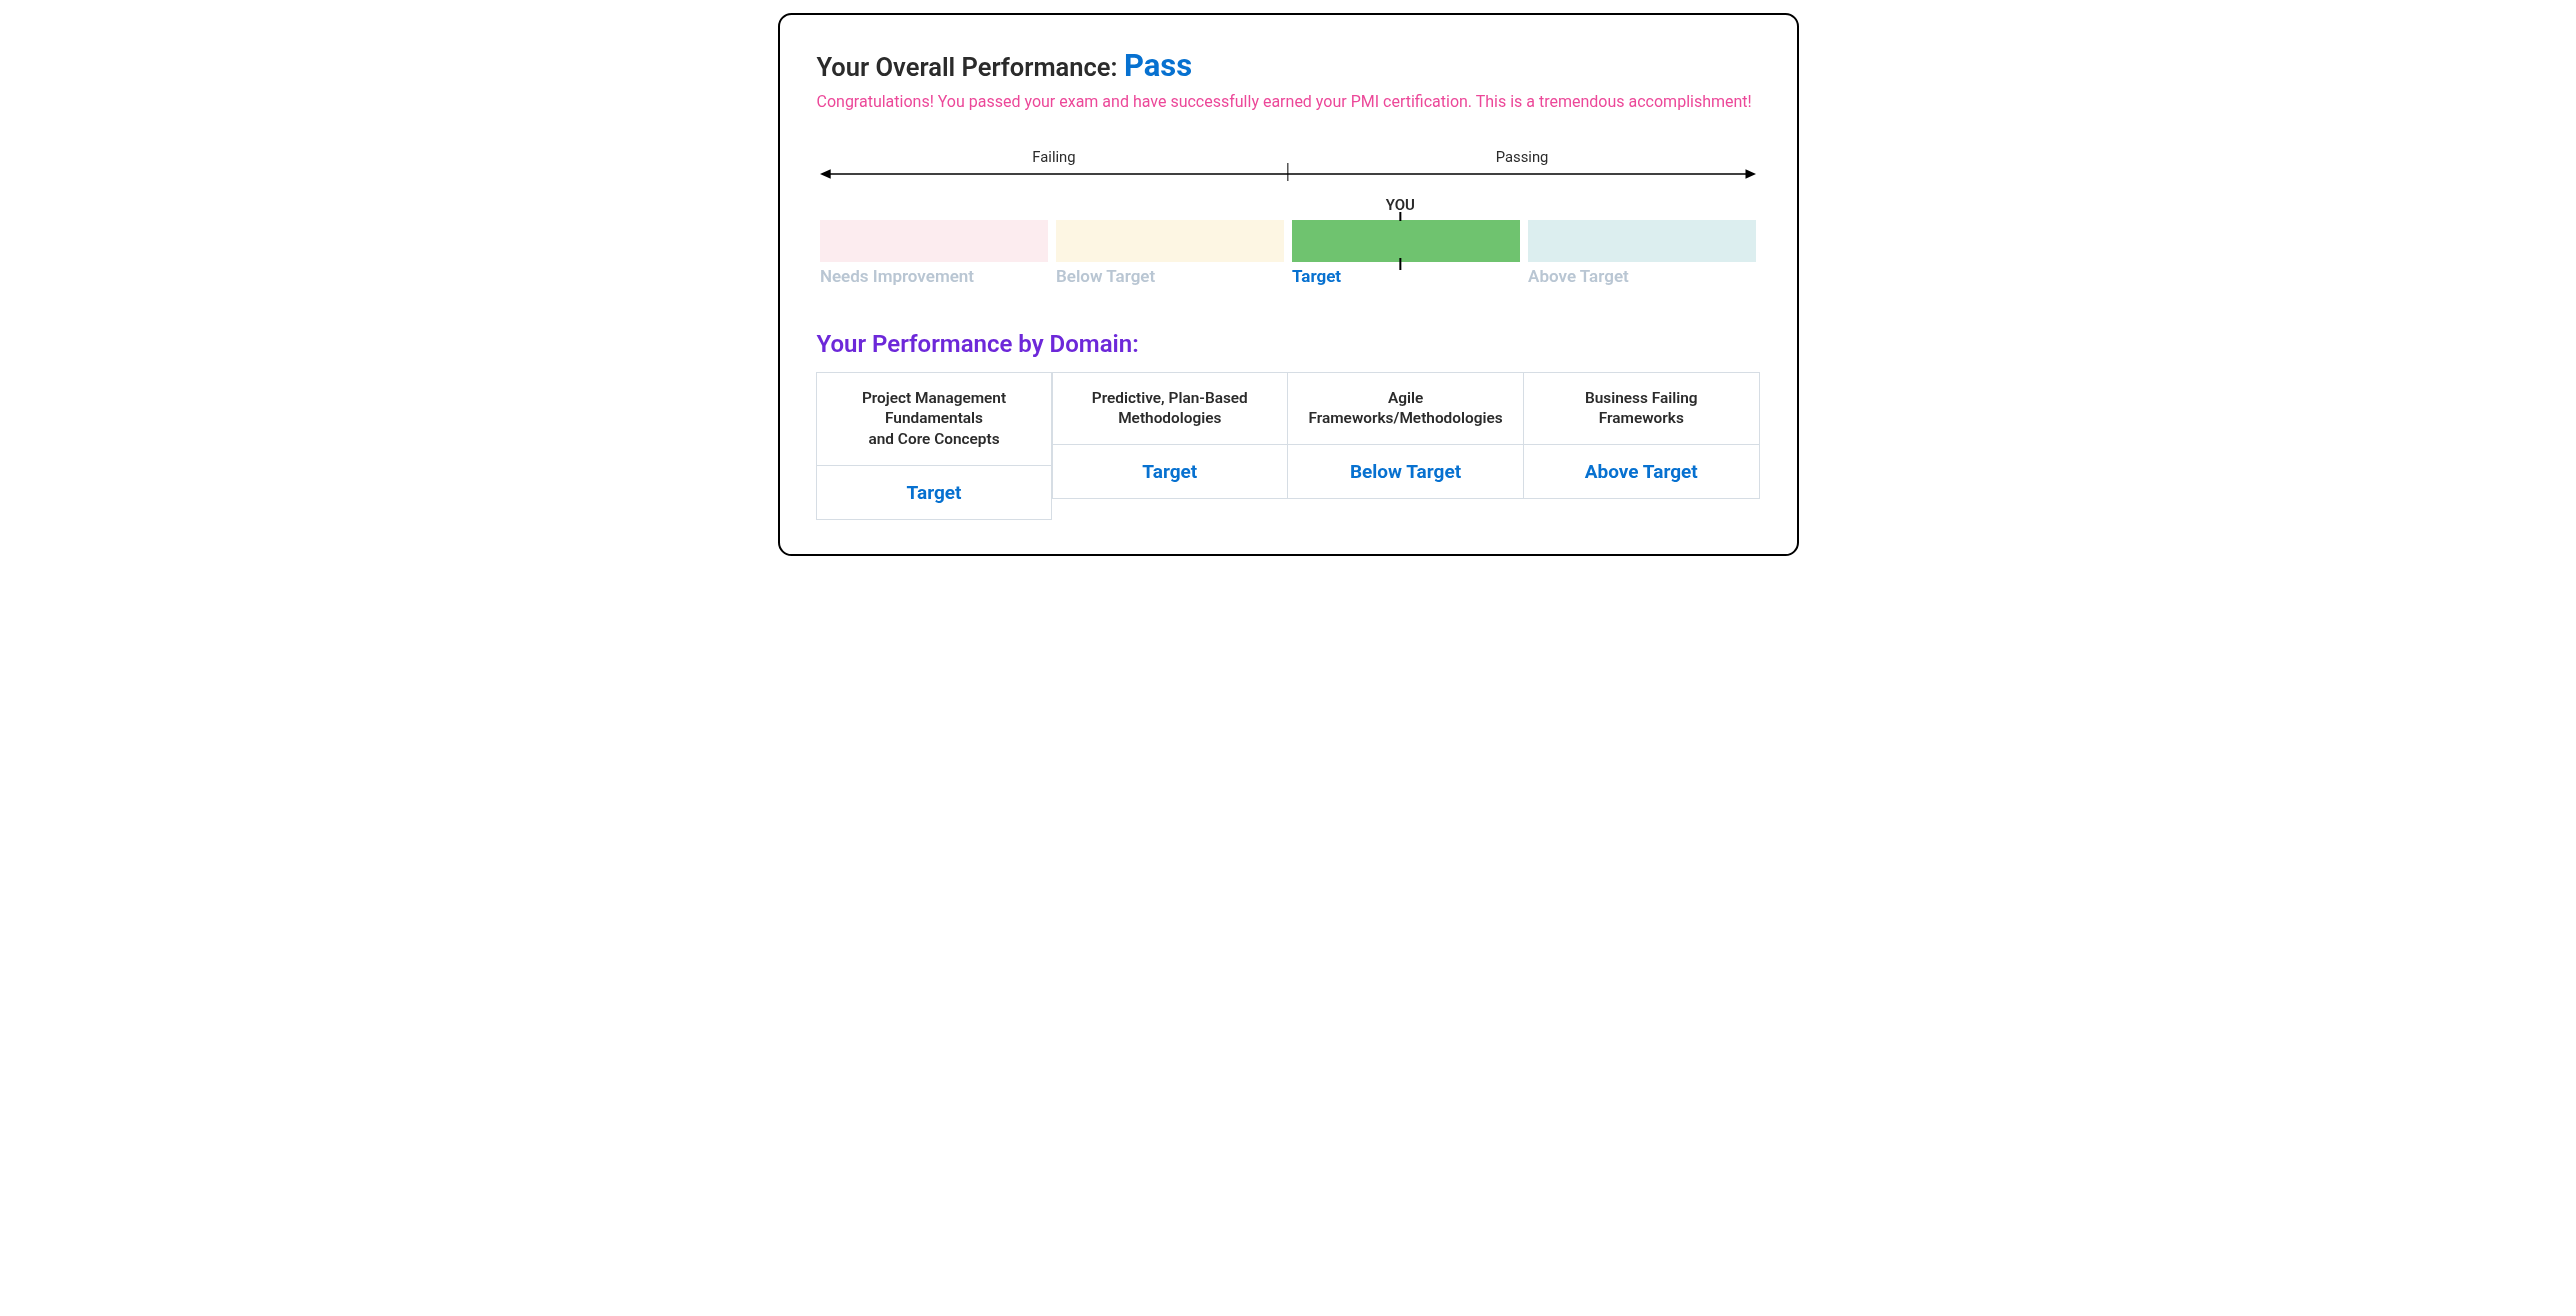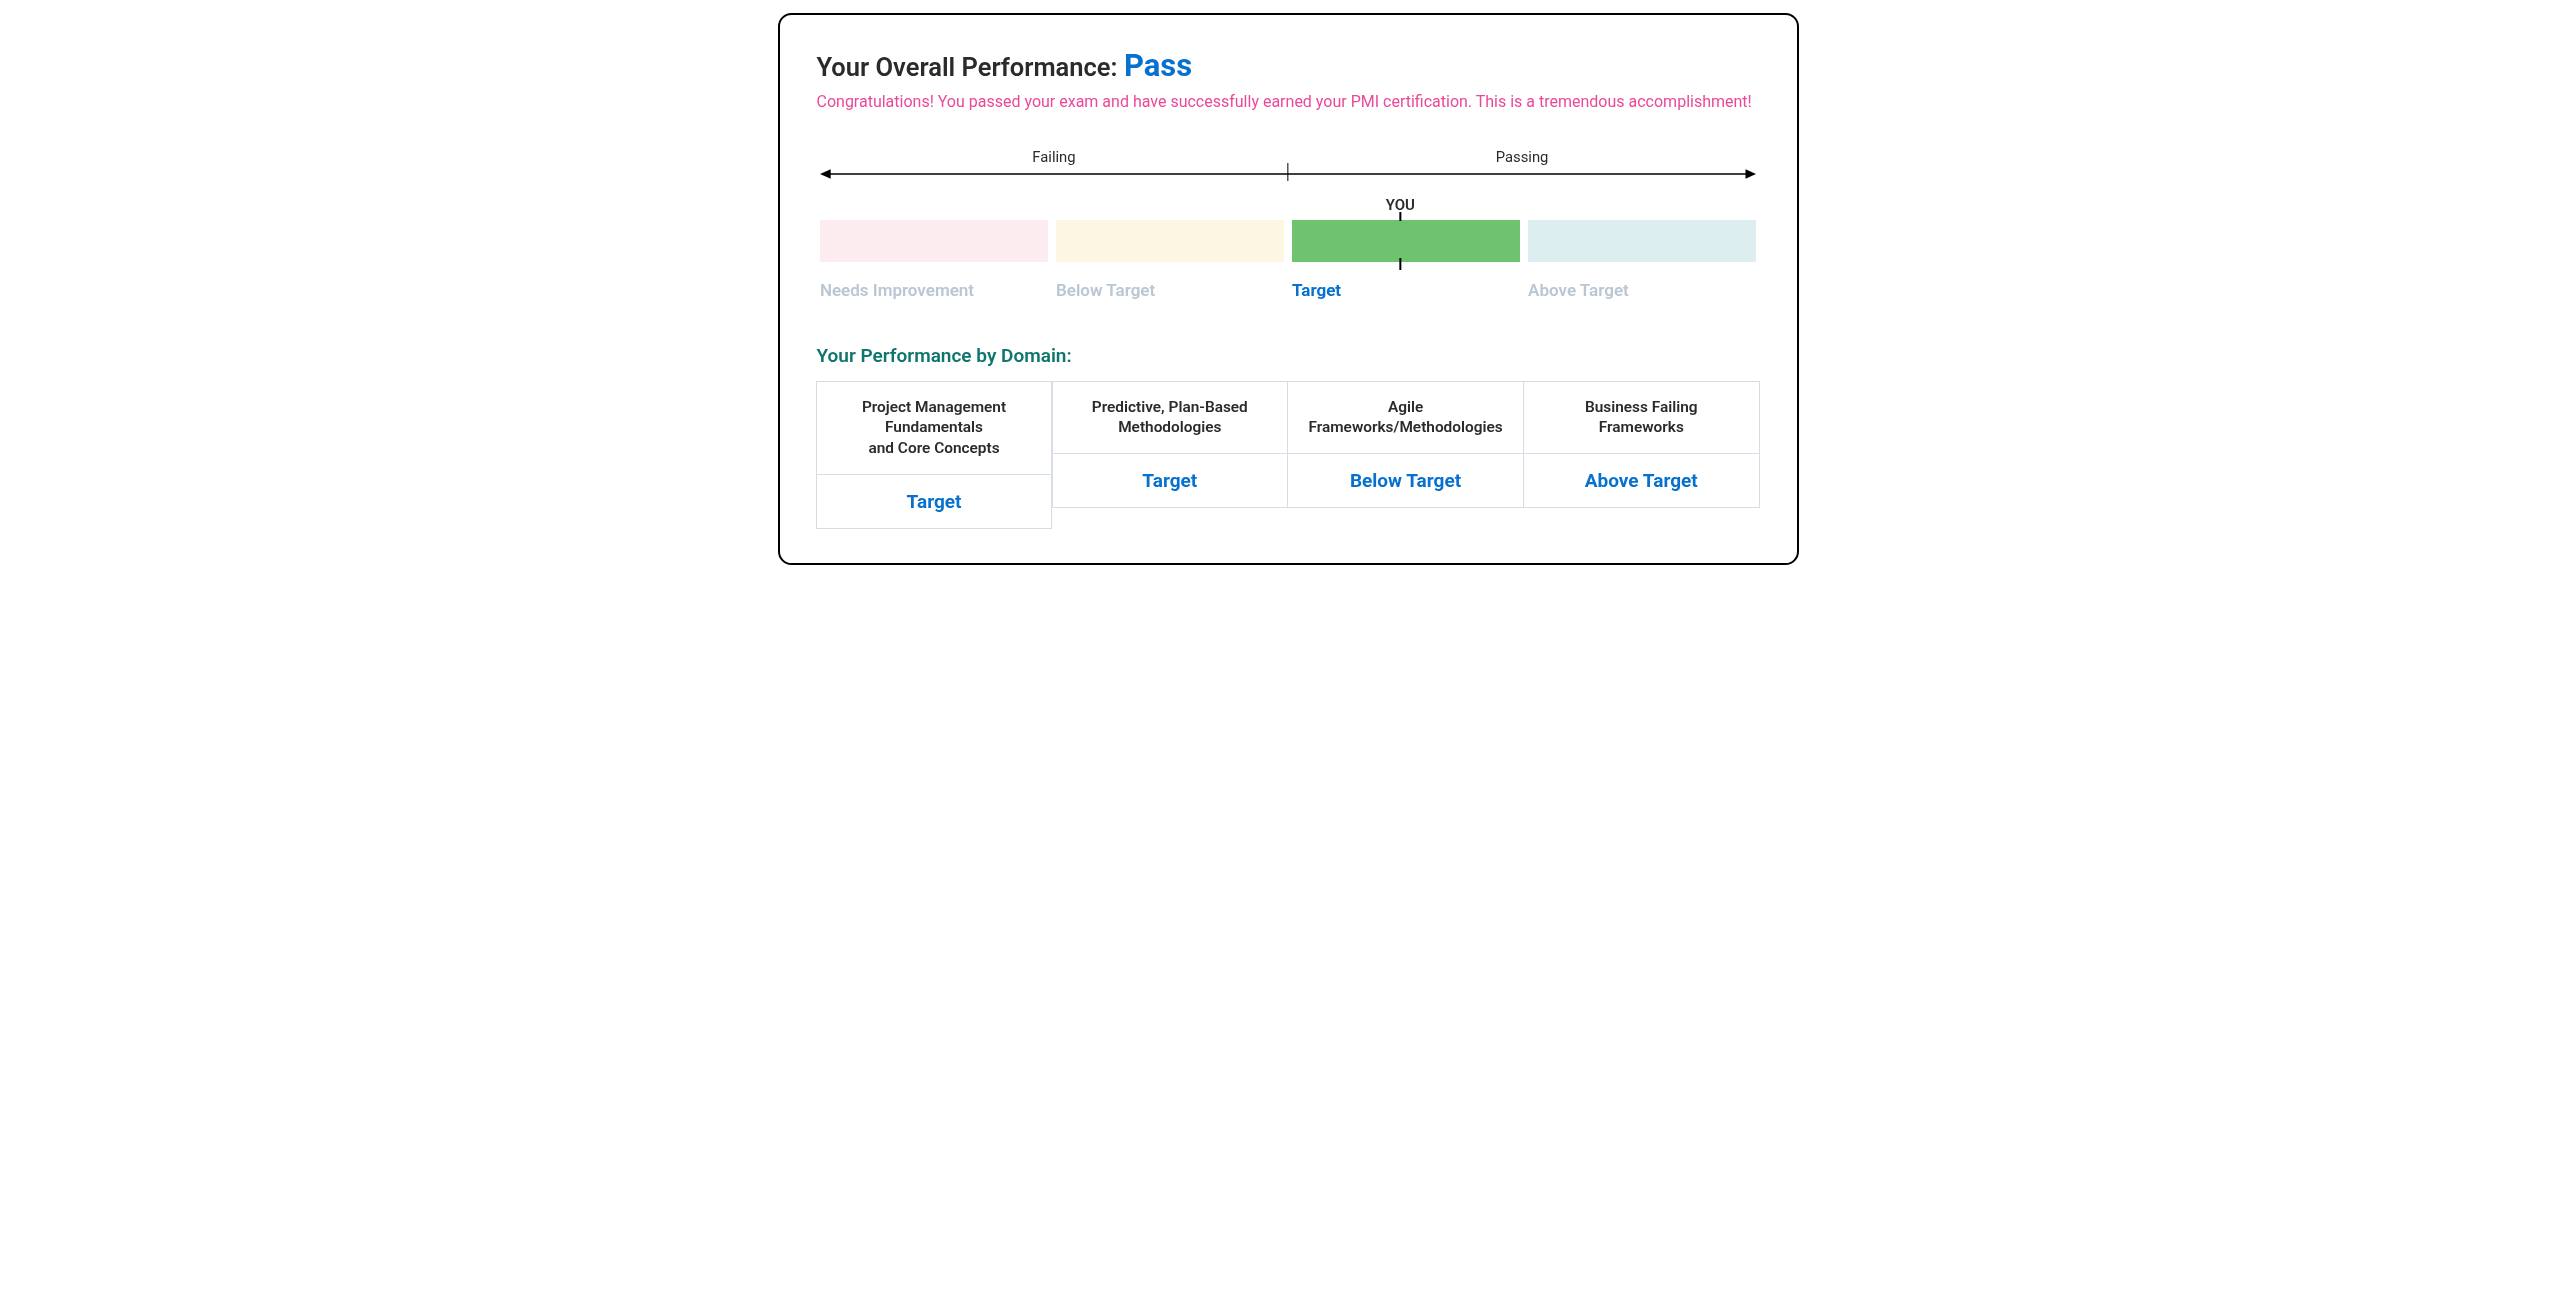--- a/index.html
+++ b/index.html
@@ -87,37 +87,37 @@
     position: absolute;
     width: 1.3px;
     background: #000;
     transform: translateX(-50%);
     z-index: 5;
   }
 
   .levels {
     display: flex;
     gap: 8px;
-    margin-top: 18px;
+    margin-top: 4px;
   }
   .level-label {
     flex: 1;
     font-size: 17px;
     font-weight: 600;
     color: #b9c6d3;
   }
   .level-label.active { color: #0771d0; font-weight: 700; }
 
   
   .domain-title {
-    font-size: 19px;
+    font-size: 24px;
     font-weight: 600;
     margin-top: 44px;
     margin-bottom: 14.8px;
-    color: #0f766e;
+    color: #6d28d9;
   }
   .domain-grid {
     display: flex;
   }
   .domain-col {
     flex: 1;
     display: flex;
     flex-direction: column;
   }
   .domain-cell {

